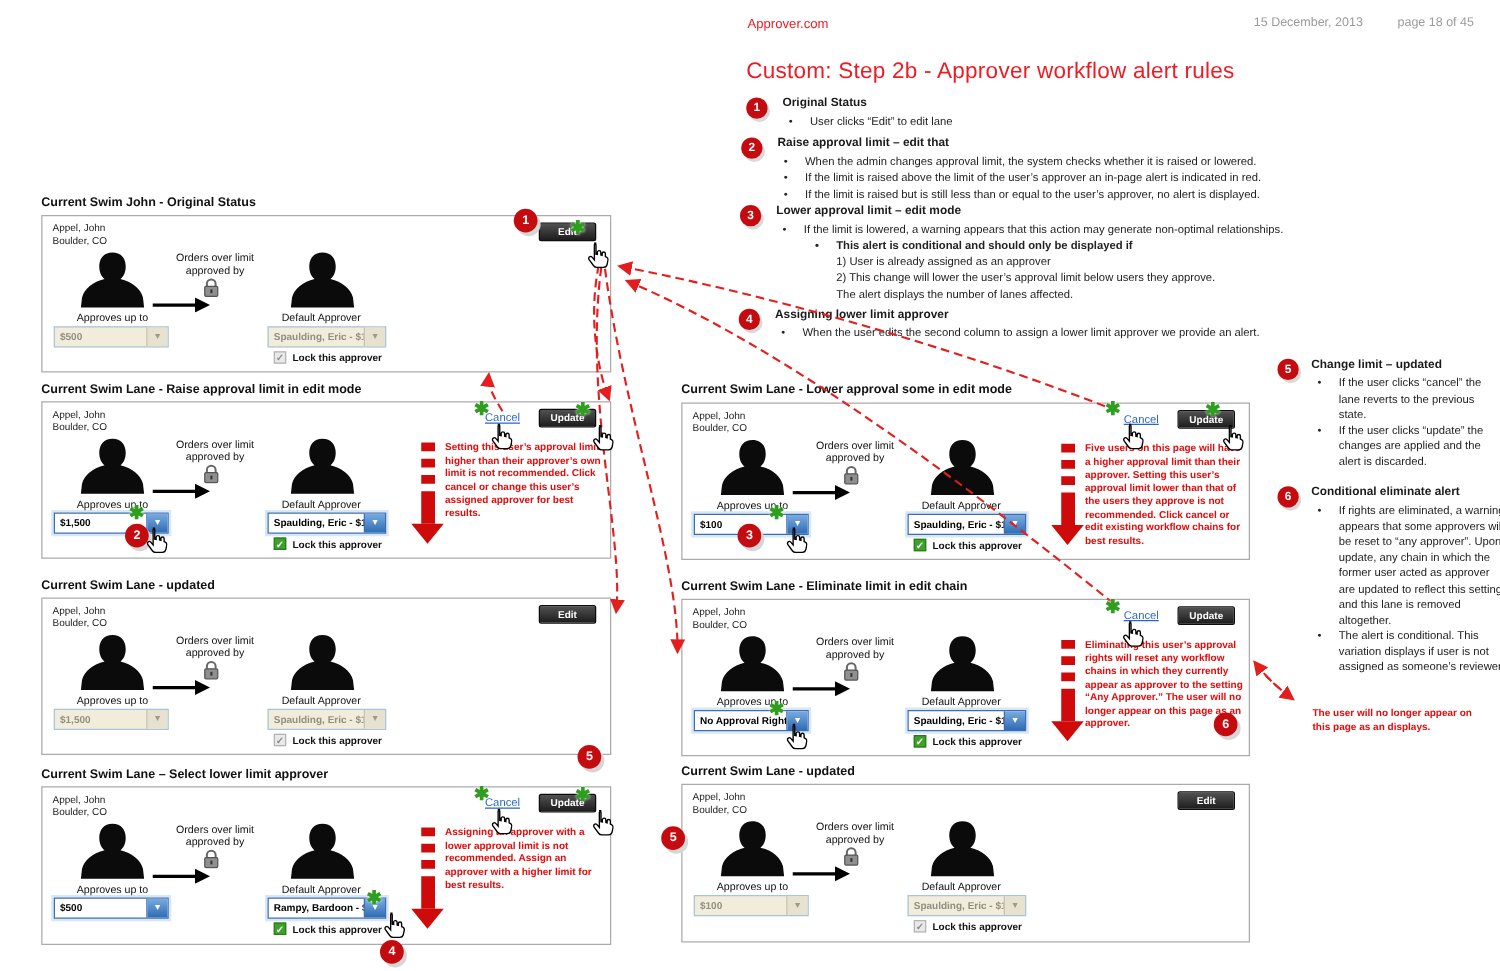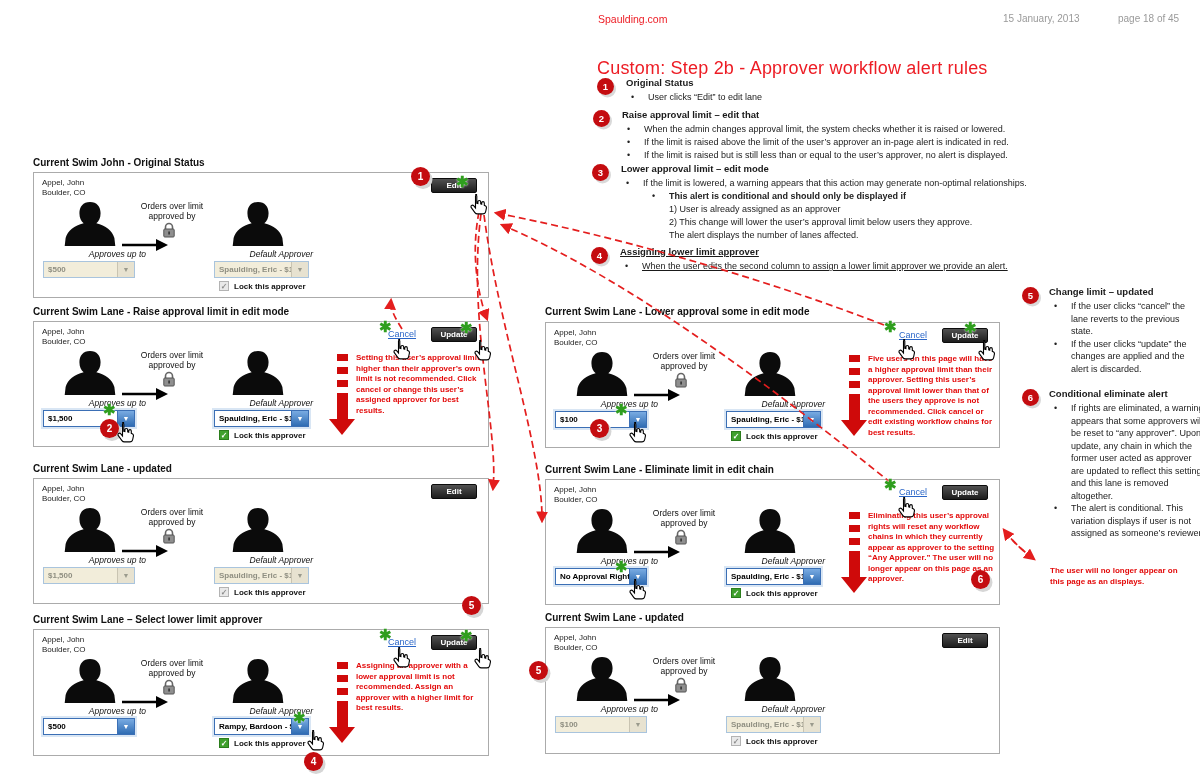--- a/index.html
+++ b/index.html
@@ -2,21 +2,21 @@
 <html><head>
 <meta charset="utf-8">
 <style>
   html,body{margin:0;padding:0;background:#fff;}
   #page{position:relative;width:1200px;height:777px;background:#fff;overflow:hidden;
         font-family:"Liberation Sans", sans-serif;color:#1a1a1a;}
   
   .hdr-site{position:absolute;left:598px;top:13px;font-size:10.5px;color:var(--brand-red);}
   .hdr-date{position:absolute;left:1003px;top:13px;font-size:10px;color:#9a9a9a;}
   .hdr-page{position:absolute;left:1118px;top:13px;font-size:10px;color:#9a9a9a;}
-  .page-title{position:absolute;left:597px;top:46px;font-size:18px;color:var(--brand-red);letter-spacing:.2px;margin-top:12px;}
+  .page-title{position:absolute;left:597px;top:46px;font-size:18px;color:var(--brand-red);letter-spacing:.2px;}
   
   .note{position:absolute;}
   .note-circle{position:absolute;width:17px;height:17px;border-radius:50%;background:var(--badge-red);
        color:#fff;font-size:9.5px;font-weight:bold;text-align:center;line-height:17px;
        box-shadow:2px 2.5px 0 #d9d9d9;}
   .note-body{position:absolute;top:0;}
   .note-head{font-size:9.5px;font-weight:bold;margin-bottom:3px;}
   .note-item{position:relative;font-size:9px;color:#222;}
   .side-l .note-item{line-height:13px;white-space:nowrap;}
   .side-r .note-item{line-height:12.5px;}
@@ -29,21 +29,21 @@
   
   .panel{position:absolute;}
   .panel-title{position:absolute;left:0;top:0;font-size:10px;font-weight:bold;color:#111;white-space:nowrap;}
   .panel-box{position:absolute;left:0;background:#fff;border:1px solid #ababab;}
   .p-user{position:absolute;left:8px;top:5px;font-size:8px;line-height:10px;color:#222;}
   .btn-dark{position:absolute;width:46px;height:15px;background:linear-gradient(#515151,#1d1d1d);
        border:1px solid #0c0c0c;border-radius:2px;color:#fff;font-size:8px;font-weight:bold;
        text-align:center;line-height:14px;box-sizing:border-box;}
   .cancel-link{position:absolute;font-size:9px;color:var(--link-blue);text-decoration:underline;cursor:pointer;}
   .sil{position:absolute;width:58px;height:46px;}
-  .p-lbl{position:absolute;font-size:8.5px;color:#111;text-align:right;font-style:italic;}
+  .p-lbl{position:absolute;font-size:8.5px;color:#111;text-align:center;}
   .orders{position:absolute;font-size:8.5px;color:#111;text-align:center;line-height:10px;}
   .lockico{position:absolute;}
   .flowarrow{position:absolute;}
   .dd{position:absolute;height:17px;display:flex;box-sizing:border-box;border:1px solid #3b6fb5;
       background:#fff;box-shadow:0 0 0 2px rgba(120,165,215,.28);}
   .dd-val{flex:1;font-size:8px;font-weight:bold;color:#000;line-height:15px;padding-left:4px;
       overflow:hidden;white-space:nowrap;}
   .dd-btn{width:16px;background:linear-gradient(#79abe2,#2f6cb3);border-left:1px solid #3b6fb5;
       color:#fff;font-size:7px;text-align:center;line-height:15px;}
   .dd-dis{border-color:#a9c4dd;background:#f2edda;box-shadow:none;}
@@ -68,22 +68,22 @@
       box-shadow:2.5px 3px 0 #d6d6d6;}
   .click{position:absolute;z-index:11;width:30px;height:32px;}
   .click .star{position:absolute;left:0;top:-4px;color:var(--star-green);font-size:15px;font-weight:bold;
       text-shadow:0 0 2px #fff;}
   .click svg{position:absolute;left:6px;top:8px;}
 </style>
 </head>
 <body>
 
 <div id="page" style="--brand-red: #ed1c24; --badge-red: #c40c10; --warn-red: #e30b0b; --arrow-red: #cf0a0a; --star-green: #2f9e1e; --link-blue: #2a66c8;">
-  <div class="hdr-site">Spaulding.com</div>
-  <div class="hdr-date">15 January, 2013</div>
+  <div class="hdr-site">Approver.com</div>
+  <div class="hdr-date">15 December, 2013</div>
   <div class="hdr-page">page 18 of 45</div>
   <div class="page-title">Custom: Step 2b - Approver workflow alert rules</div>
 
   <div id="notes-layer">
       <div class="note side-l" style="left: 597px; top: 77px; width: 430px;">
         <div class="note-circle" style="left: 0px; top: 1px;">1</div>
         <div class="note-body" style="left: 29px; width: 430px;">
           <div class="note-head">Original Status</div>
           <div class="note-item lv1"><span class="blt">•</span>User clicks “Edit” to edit lane</div>
         </div>
@@ -103,21 +103,21 @@
           <div class="note-head">Lower approval limit – edit mode</div>
           <div class="note-item lv1"><span class="blt">•</span>If the limit is lowered, a warning appears that this action may generate non-optimal relationships.</div>
           <div class="note-item lv2"><span class="blt">•</span>This alert is conditional and should only be displayed if</div>
           <div class="note-item lv3">1) User is already assigned as an approver</div>
           <div class="note-item lv3">2) This change will lower the user’s approval limit below users they approve.</div>
           <div class="note-item lv3">The alert displays the number of lanes affected.</div>
         </div>
       </div>
       <div class="note side-l" style="left: 591px; top: 246px; width: 450px;">
         <div class="note-circle" style="left: 0px; top: 1px;">4</div>
-        <div class="note-body" style="left: 29px; width: 450px; text-decoration: underline;">
+        <div class="note-body" style="left: 29px; width: 450px;">
           <div class="note-head">Assigning lower limit approver</div>
           <div class="note-item lv1"><span class="blt">•</span>When the user edits the second column to assign a lower limit approver we provide an alert.</div>
         </div>
       </div>
       <div class="note side-r" style="left: 1022px; top: 286px; width: 155px;">
         <div class="note-circle" style="left: 0px; top: 1px;">5</div>
         <div class="note-body" style="left: 27px; width: 155px;">
           <div class="note-head">Change limit – updated</div>
           <div class="note-item lv1"><span class="blt">•</span>If the user clicks “cancel” the lane reverts to the previous state.</div>
           <div class="note-item lv1"><span class="blt">•</span>If the user clicks “update” the changes are applied and the alert is discarded.</div>

